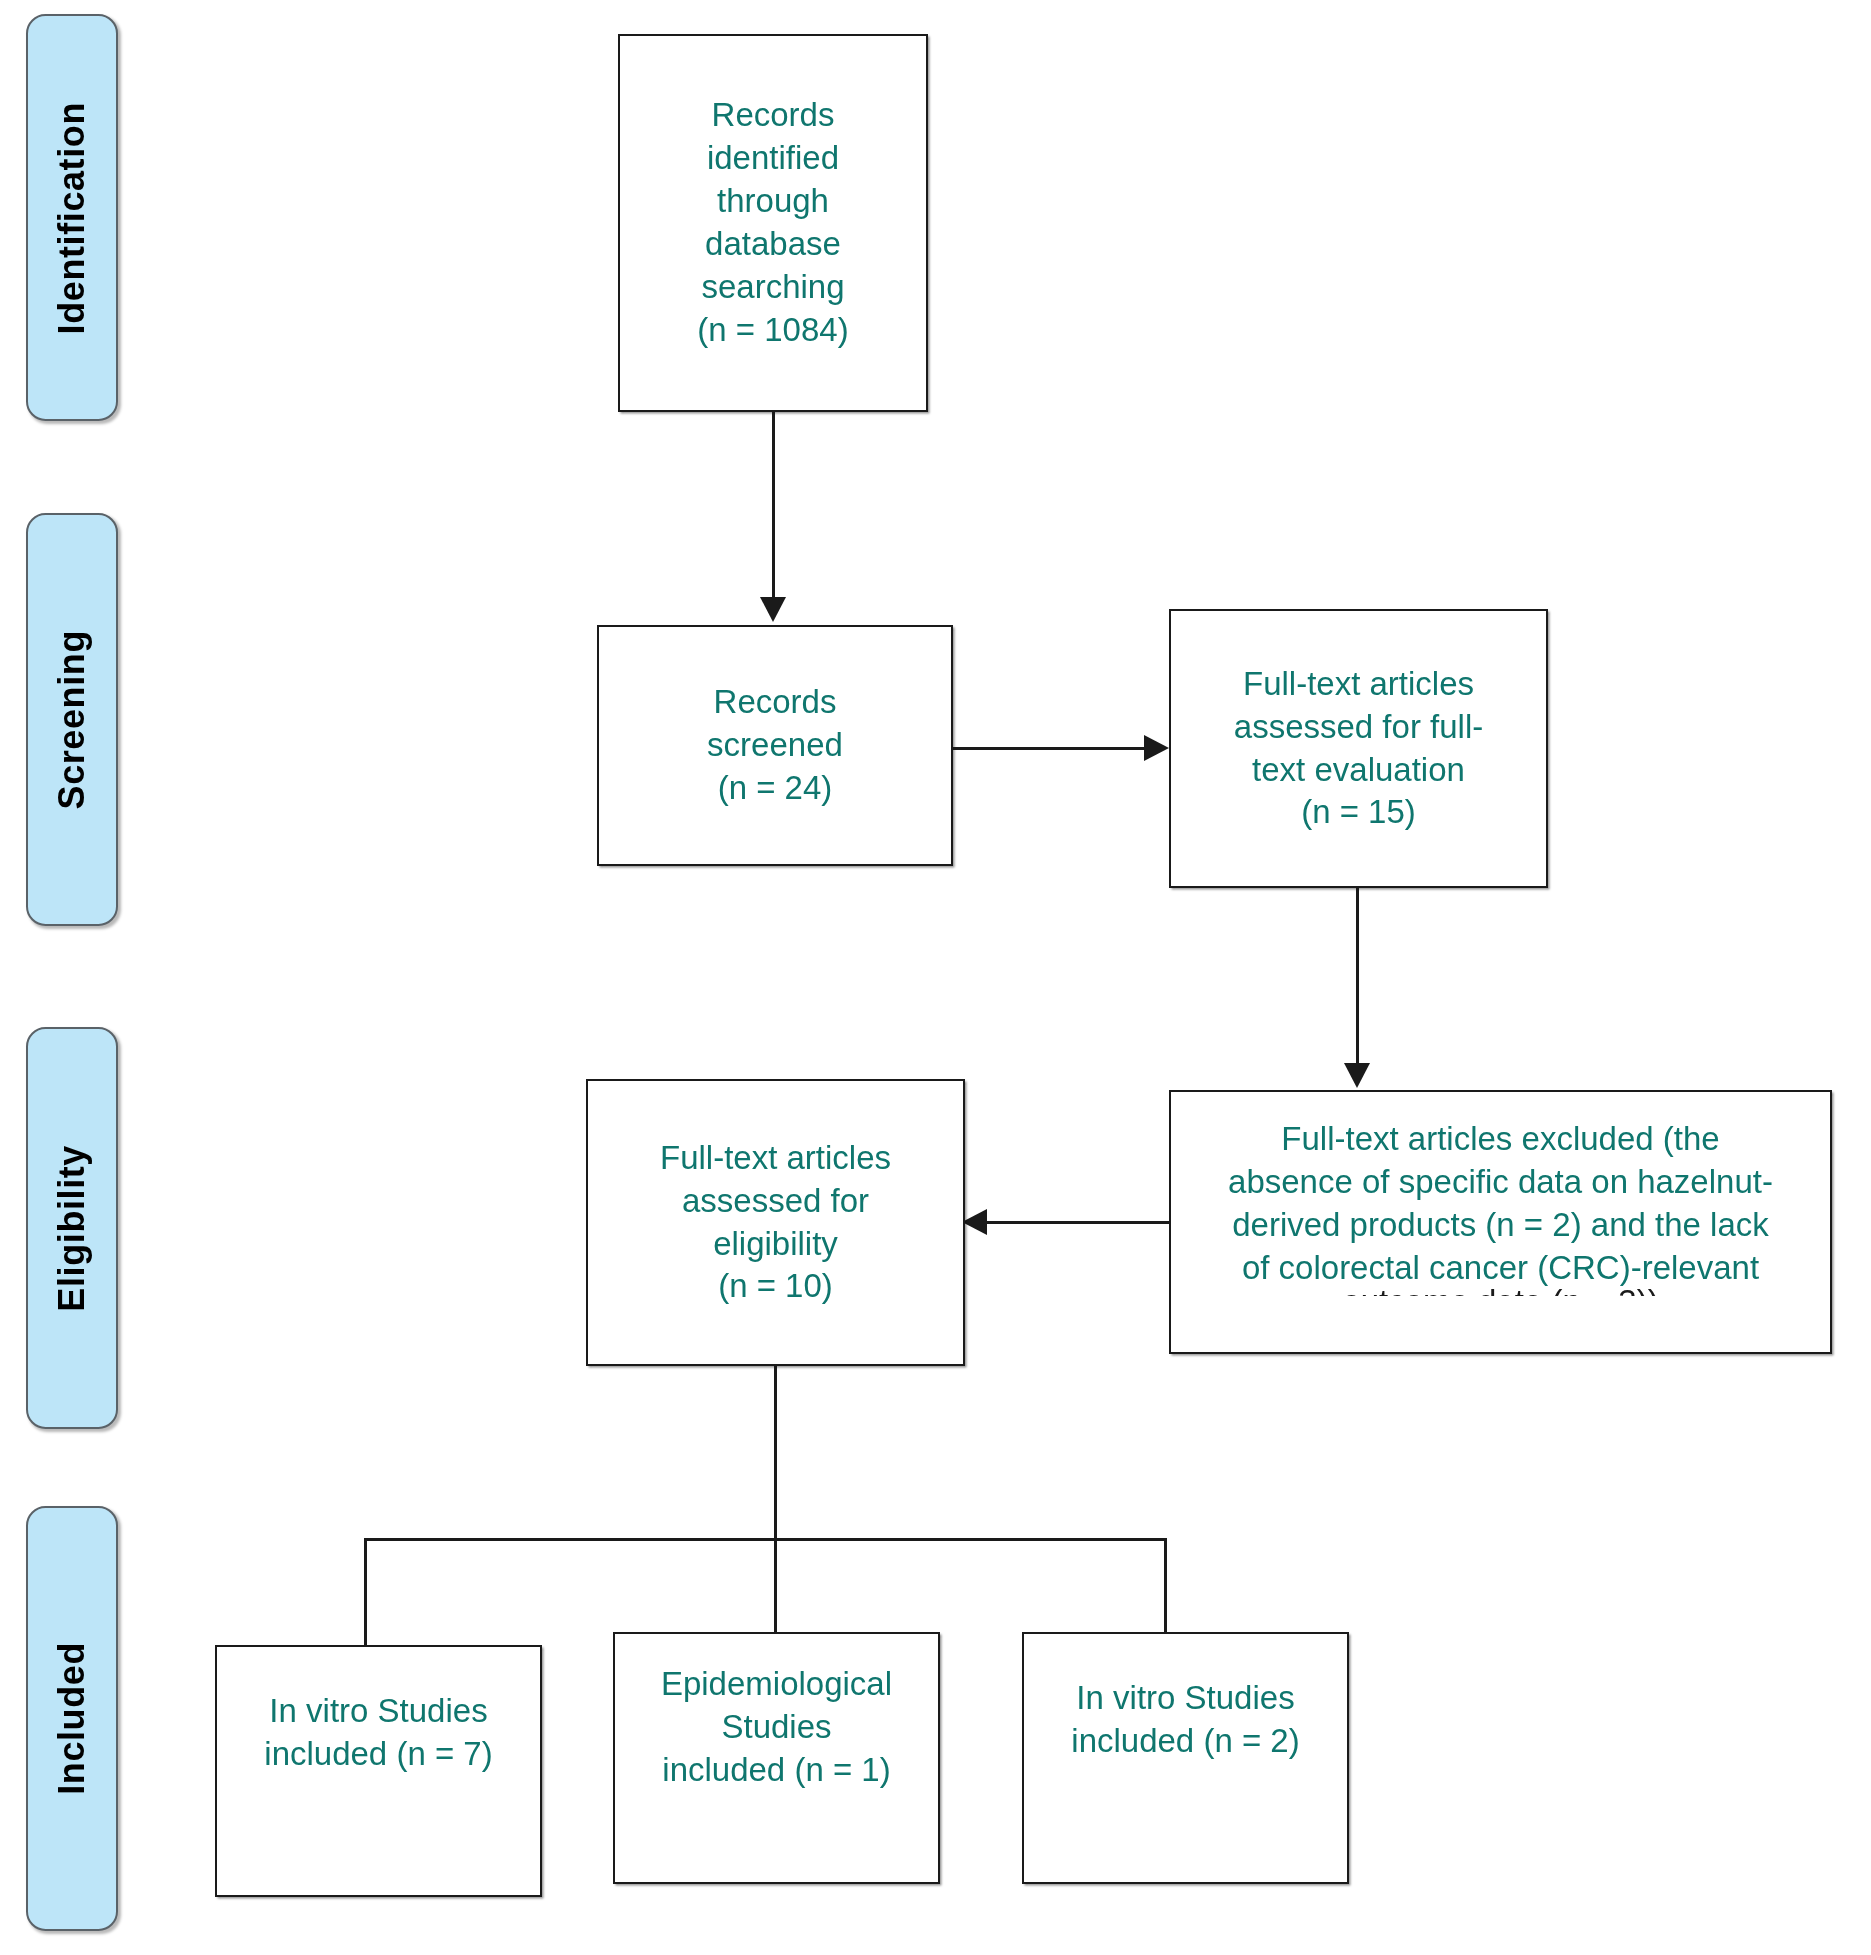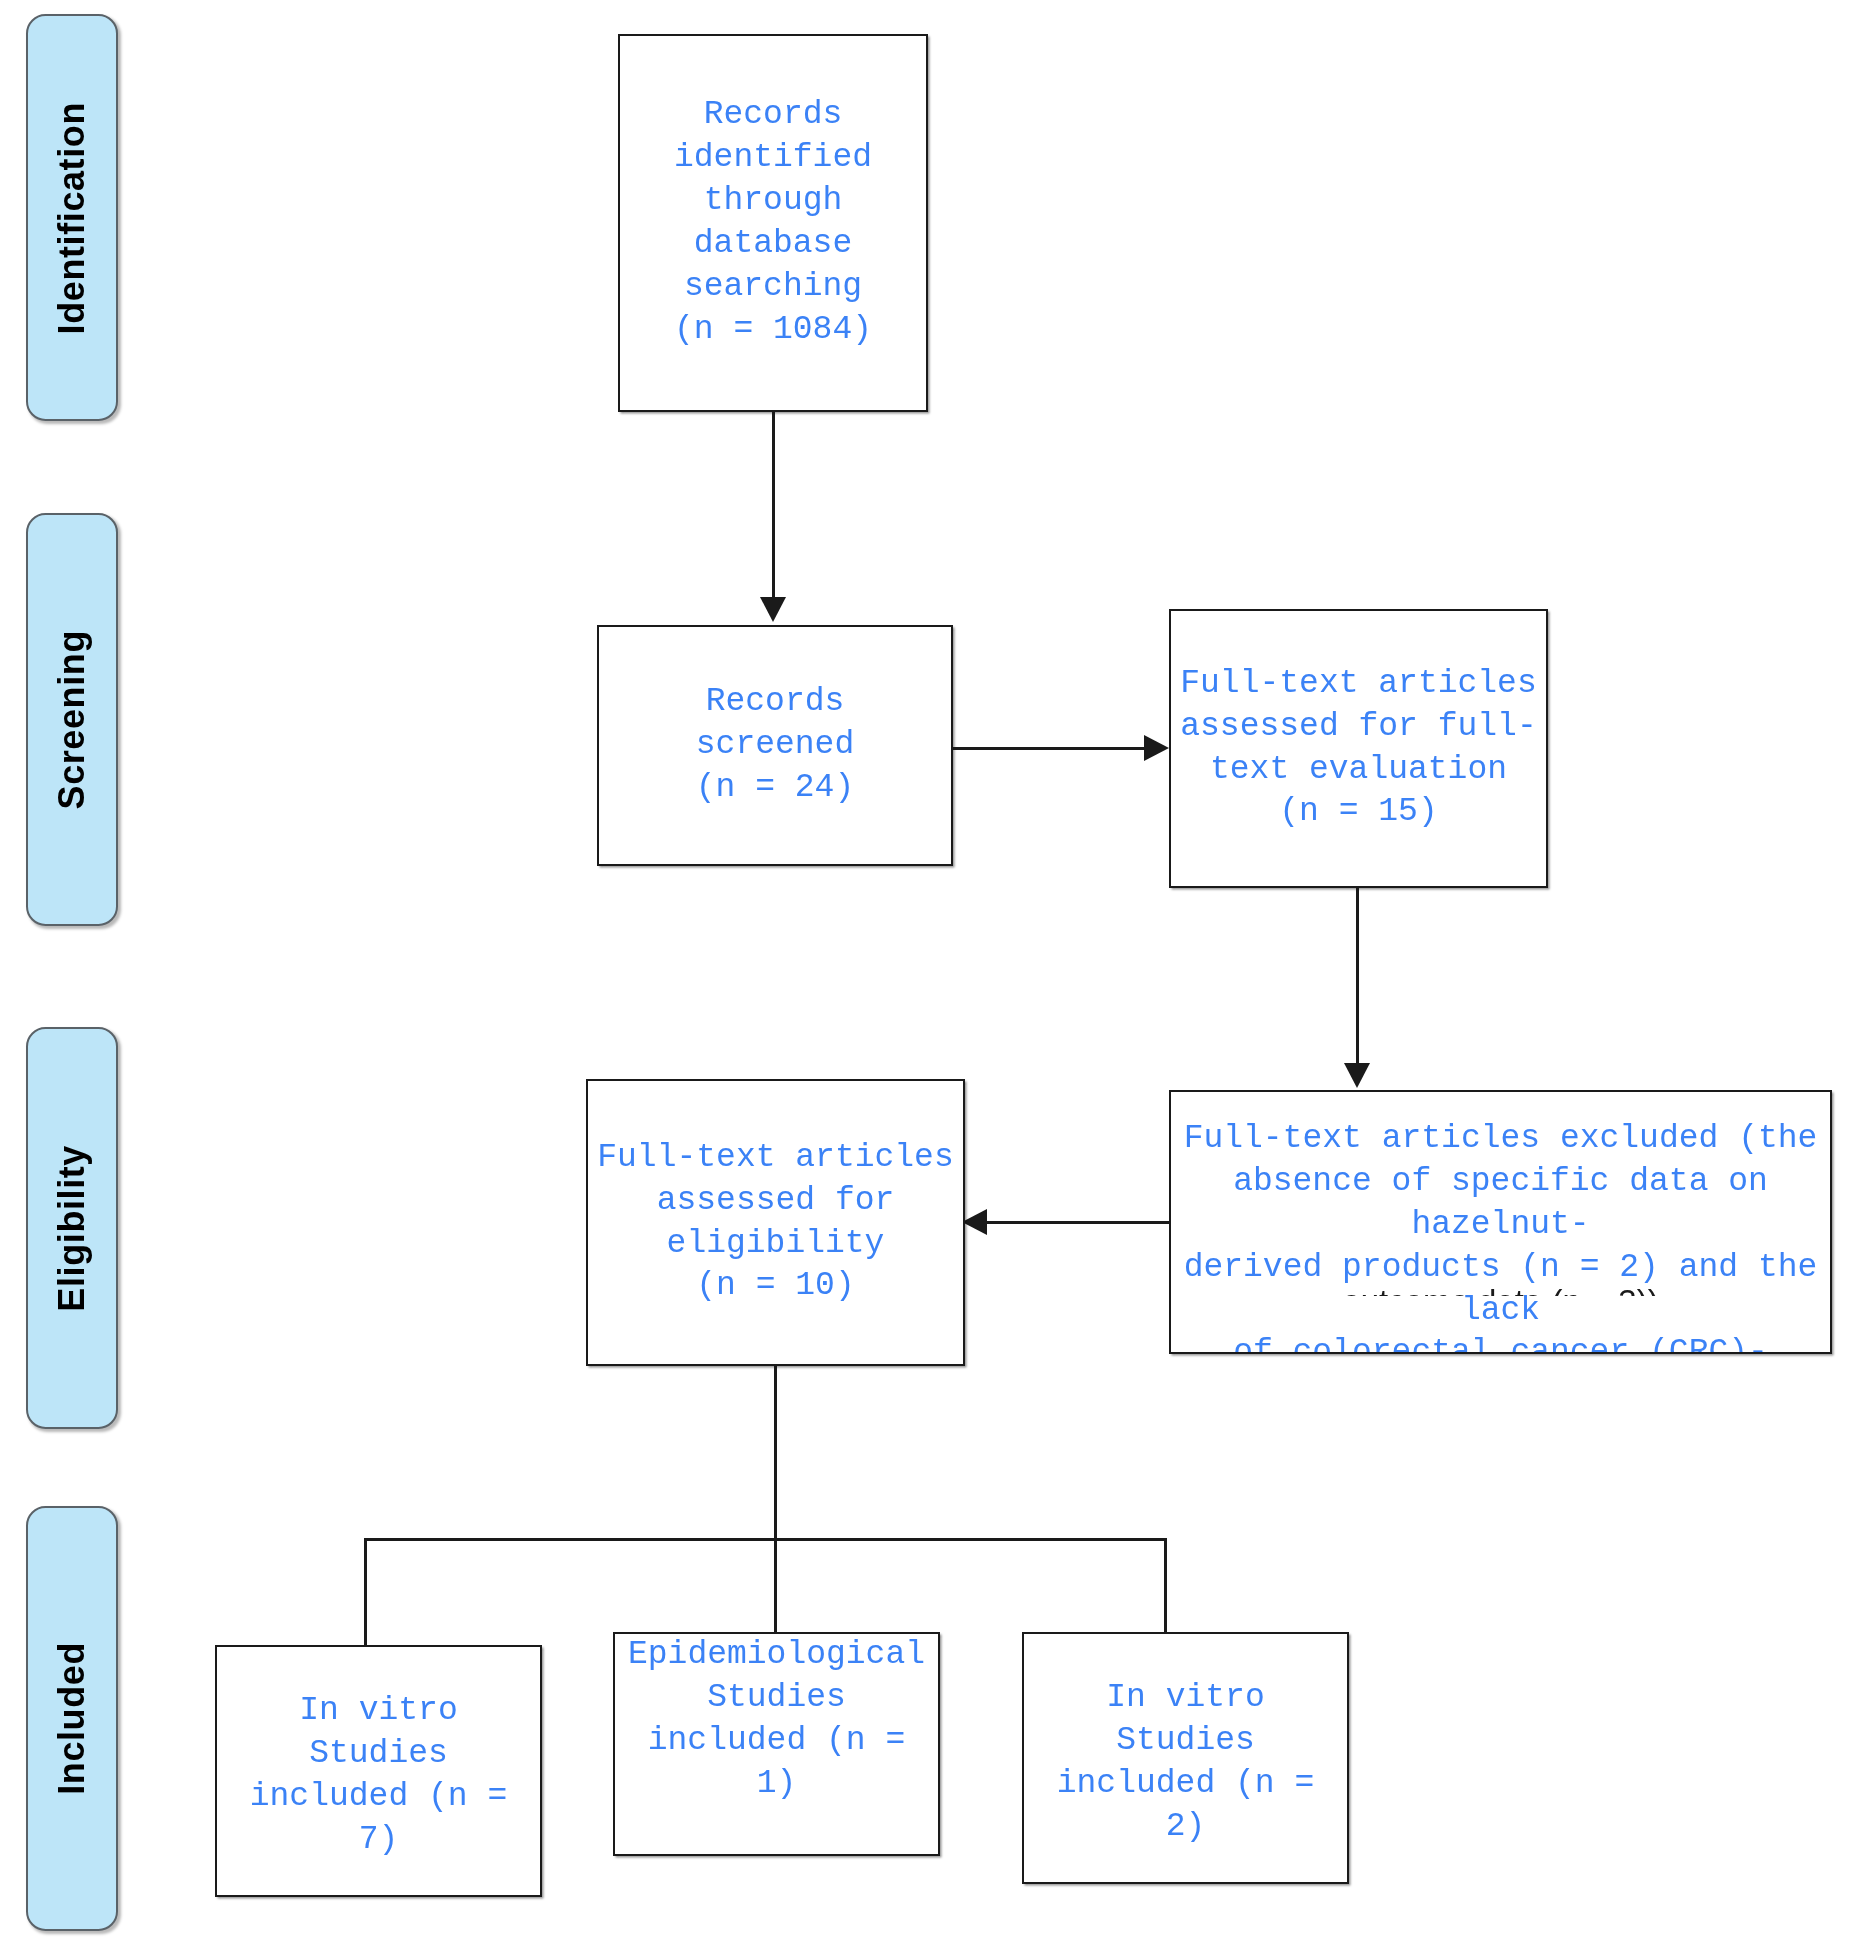--- a/index.html
+++ b/index.html
@@ -48,27 +48,26 @@
     border: 2.3px solid #1a1a1a;
     box-sizing: border-box;
     box-shadow: 2.3px 2.3px 2.3px rgba(0,0,0,0.45);
     display: flex;
     justify-content: center;
     overflow: hidden;
   }
   .node .node-text {
     font-size: 33px;
     line-height: 1.30;
-    color: #3b82f6;
+    color: #0f766e;
     text-align: center;
     white-space: pre-line;
     padding: 0 8px;
     box-sizing: border-box;
     width: 100%;
-    font-family: Liberation Mono, monospace;
   }
   .node.v-center { align-items: center; }
   .node.v-top { align-items: flex-start; justify-content: center; }
 
   
   .conn {
     position: absolute;
     background: #1a1a1a;
   }
   .vline { width: 3.4px; }
@@ -188,21 +187,21 @@
   <div class="arrow-down" style="left:762px; top:1680px;"></div>
 
   <div class="conn vline" style="left:1164px; top:1538px; height:146px;"></div>
   <div class="arrow-down" style="left:1152px; top:1680px;"></div>
 
   <div class="node v-top" style="left:215px; top:1645px; width:327px; height:252px; padding-top:43px;">
     <span class="node-text">In vitro Studies
 included (n = 7)</span>
   </div>
 
-  <div class="node v-top" style="left:613px; top:1632px; width:327px; height:224px; ">
+  <div class="node v-top" style="left:613px; top:1632px; width:327px; height:252px; padding-top:29px;">
     <span class="node-text">Epidemiological
 Studies
 included (n = 1)</span>
   </div>
 
   <div class="node v-top" style="left:1022px; top:1632px; width:327px; height:252px; padding-top:43px;">
     <span class="node-text">In vitro Studies
 included (n = 2)</span>
   </div>
 

